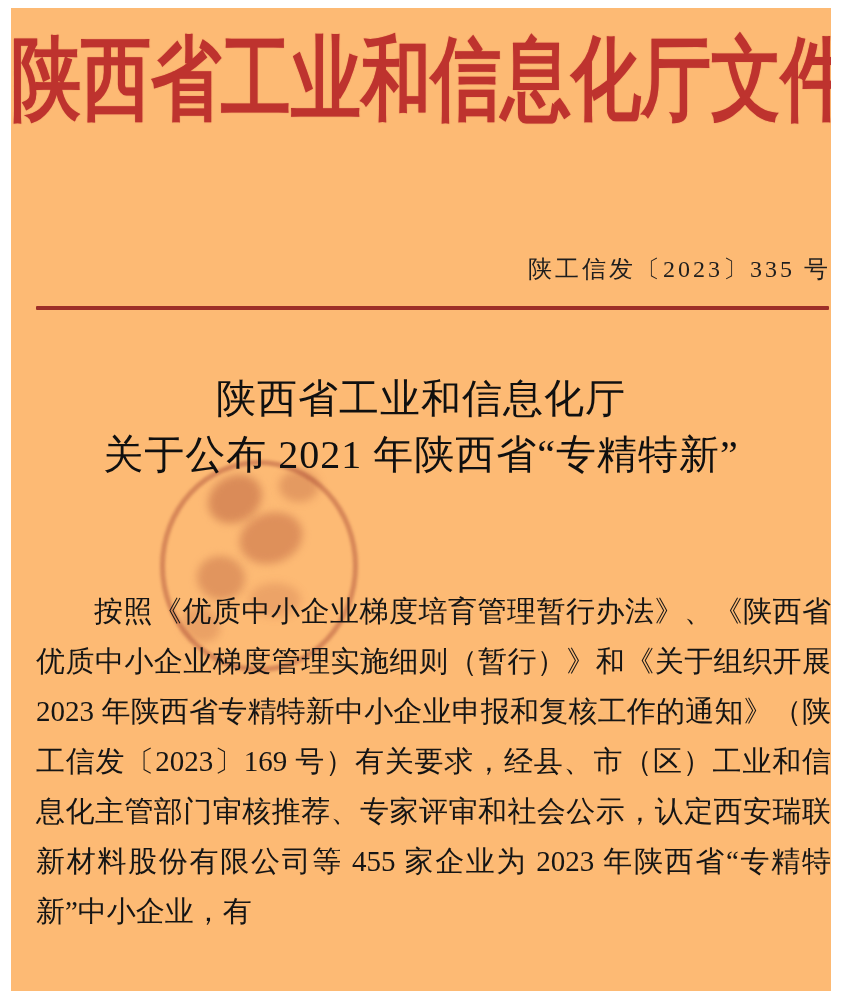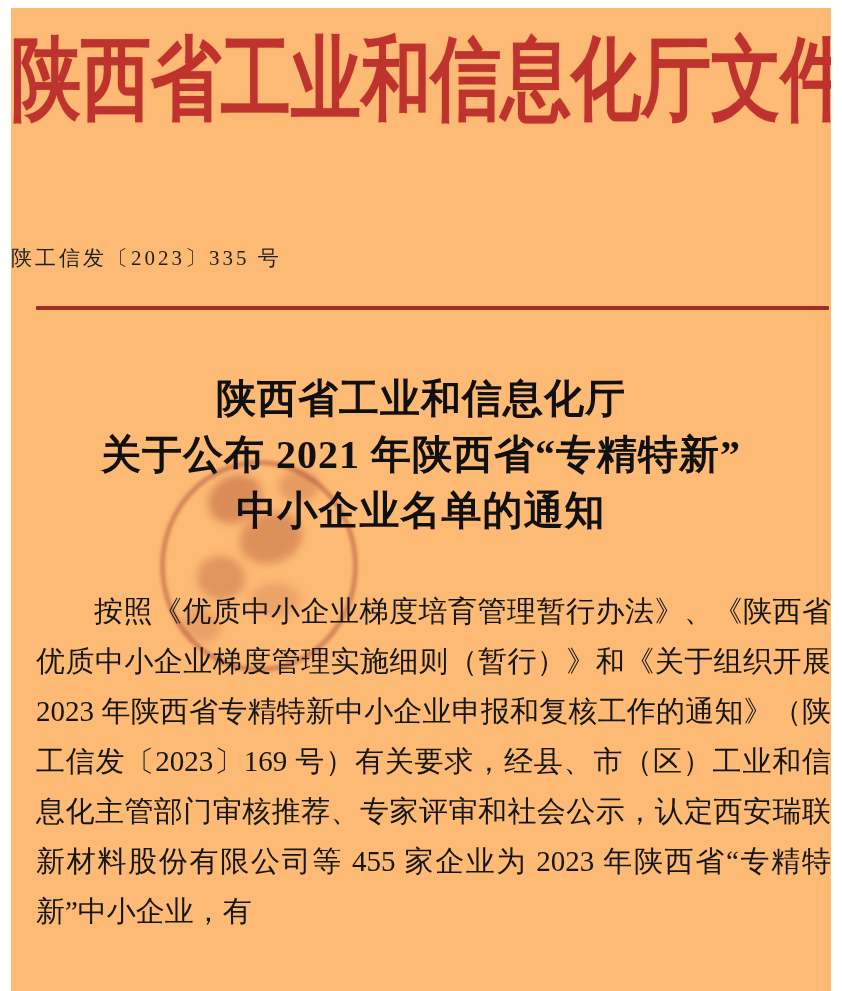--- a/index.html
+++ b/index.html
@@ -25,24 +25,24 @@
     letter-spacing: 0px;
     line-height: 112px;
     white-space: nowrap;
     transform: scaleY(1.30);
     transform-origin: 50% 50%;
     text-shadow: 0 0 1px rgba(190,51,46,0.55);
   }
   
   .doc-number {
     position: absolute;
-    top: 236px; left: 0;
+    top: 245px; left: 0;
     width: 100%;
-    text-align: left;
-    font-size: 21px;
+    text-align: right;
+    font-size: 24px;
     color: #1e1e1e;
     letter-spacing: 3px;
   }
   
   .red-rule {
     position: absolute;
     top: 298px; left: 25px;
     width: 793px; height: 4px;
     background: #9d2f28;
     border-radius: 1px;
@@ -67,21 +67,21 @@
   .sm4 { left: 268px; top: 462px; width: 40px; height: 32px; background: rgba(160,62,42,0.26); }
   .sm5 { left: 238px; top: 575px; width: 52px; height: 34px; background: rgba(160,62,42,0.18); }
   .sm6 { left: 170px; top: 600px; width: 40px; height: 34px; background: rgba(160,62,42,0.20); transform: rotate(25deg); }
   
   .title-block {
     position: absolute;
     top: 363px; left: 0;
     width: 100%;
     text-align: center;
     font-size: 40px;
-    font-weight: bold;
+    font-weight: normal;
     color: #101010;
     line-height: 56px;
     letter-spacing: 1px;
   }
   .title-line { position: relative; z-index: 2; }
   
   .body-block {
     position: absolute;
     top: 578px; left: 25px;
     width: 795px;
@@ -109,20 +109,19 @@
   <div class="seal-smudge sm1"></div>
   <div class="seal-smudge sm2"></div>
   <div class="seal-smudge sm3"></div>
   <div class="seal-smudge sm4"></div>
   <div class="seal-smudge sm5"></div>
   <div class="seal-smudge sm6"></div>
 
   <div class="title-block">
     <div class="title-line">陕西省工业和信息化厅</div>
     <div class="title-line">关于公布 2021 年陕西省“专精特新”</div>
-    <div class="title-line">中小企业名单的通知</div>
   </div>
 
   <div class="body-block">
     <p class="para-indent">按照《优质中小企业梯度培育管理暂行办法》、《陕西省优质中小企业梯度管理实施细则（暂行）》和《关于组织开展 2023 年陕西省专精特新中小企业申报和复核工作的通知》（陕工信发〔2023〕169 号）有关要求，经县、市（区）工业和信息化主管部门审核推荐、专家评审和社会公示，认定西安瑞联新材料股份有限公司等 455 家企业为 2023 年陕西省“专精特新”中小企业，有</p>
   </div>
 
 </div>
 
 </body></html>

